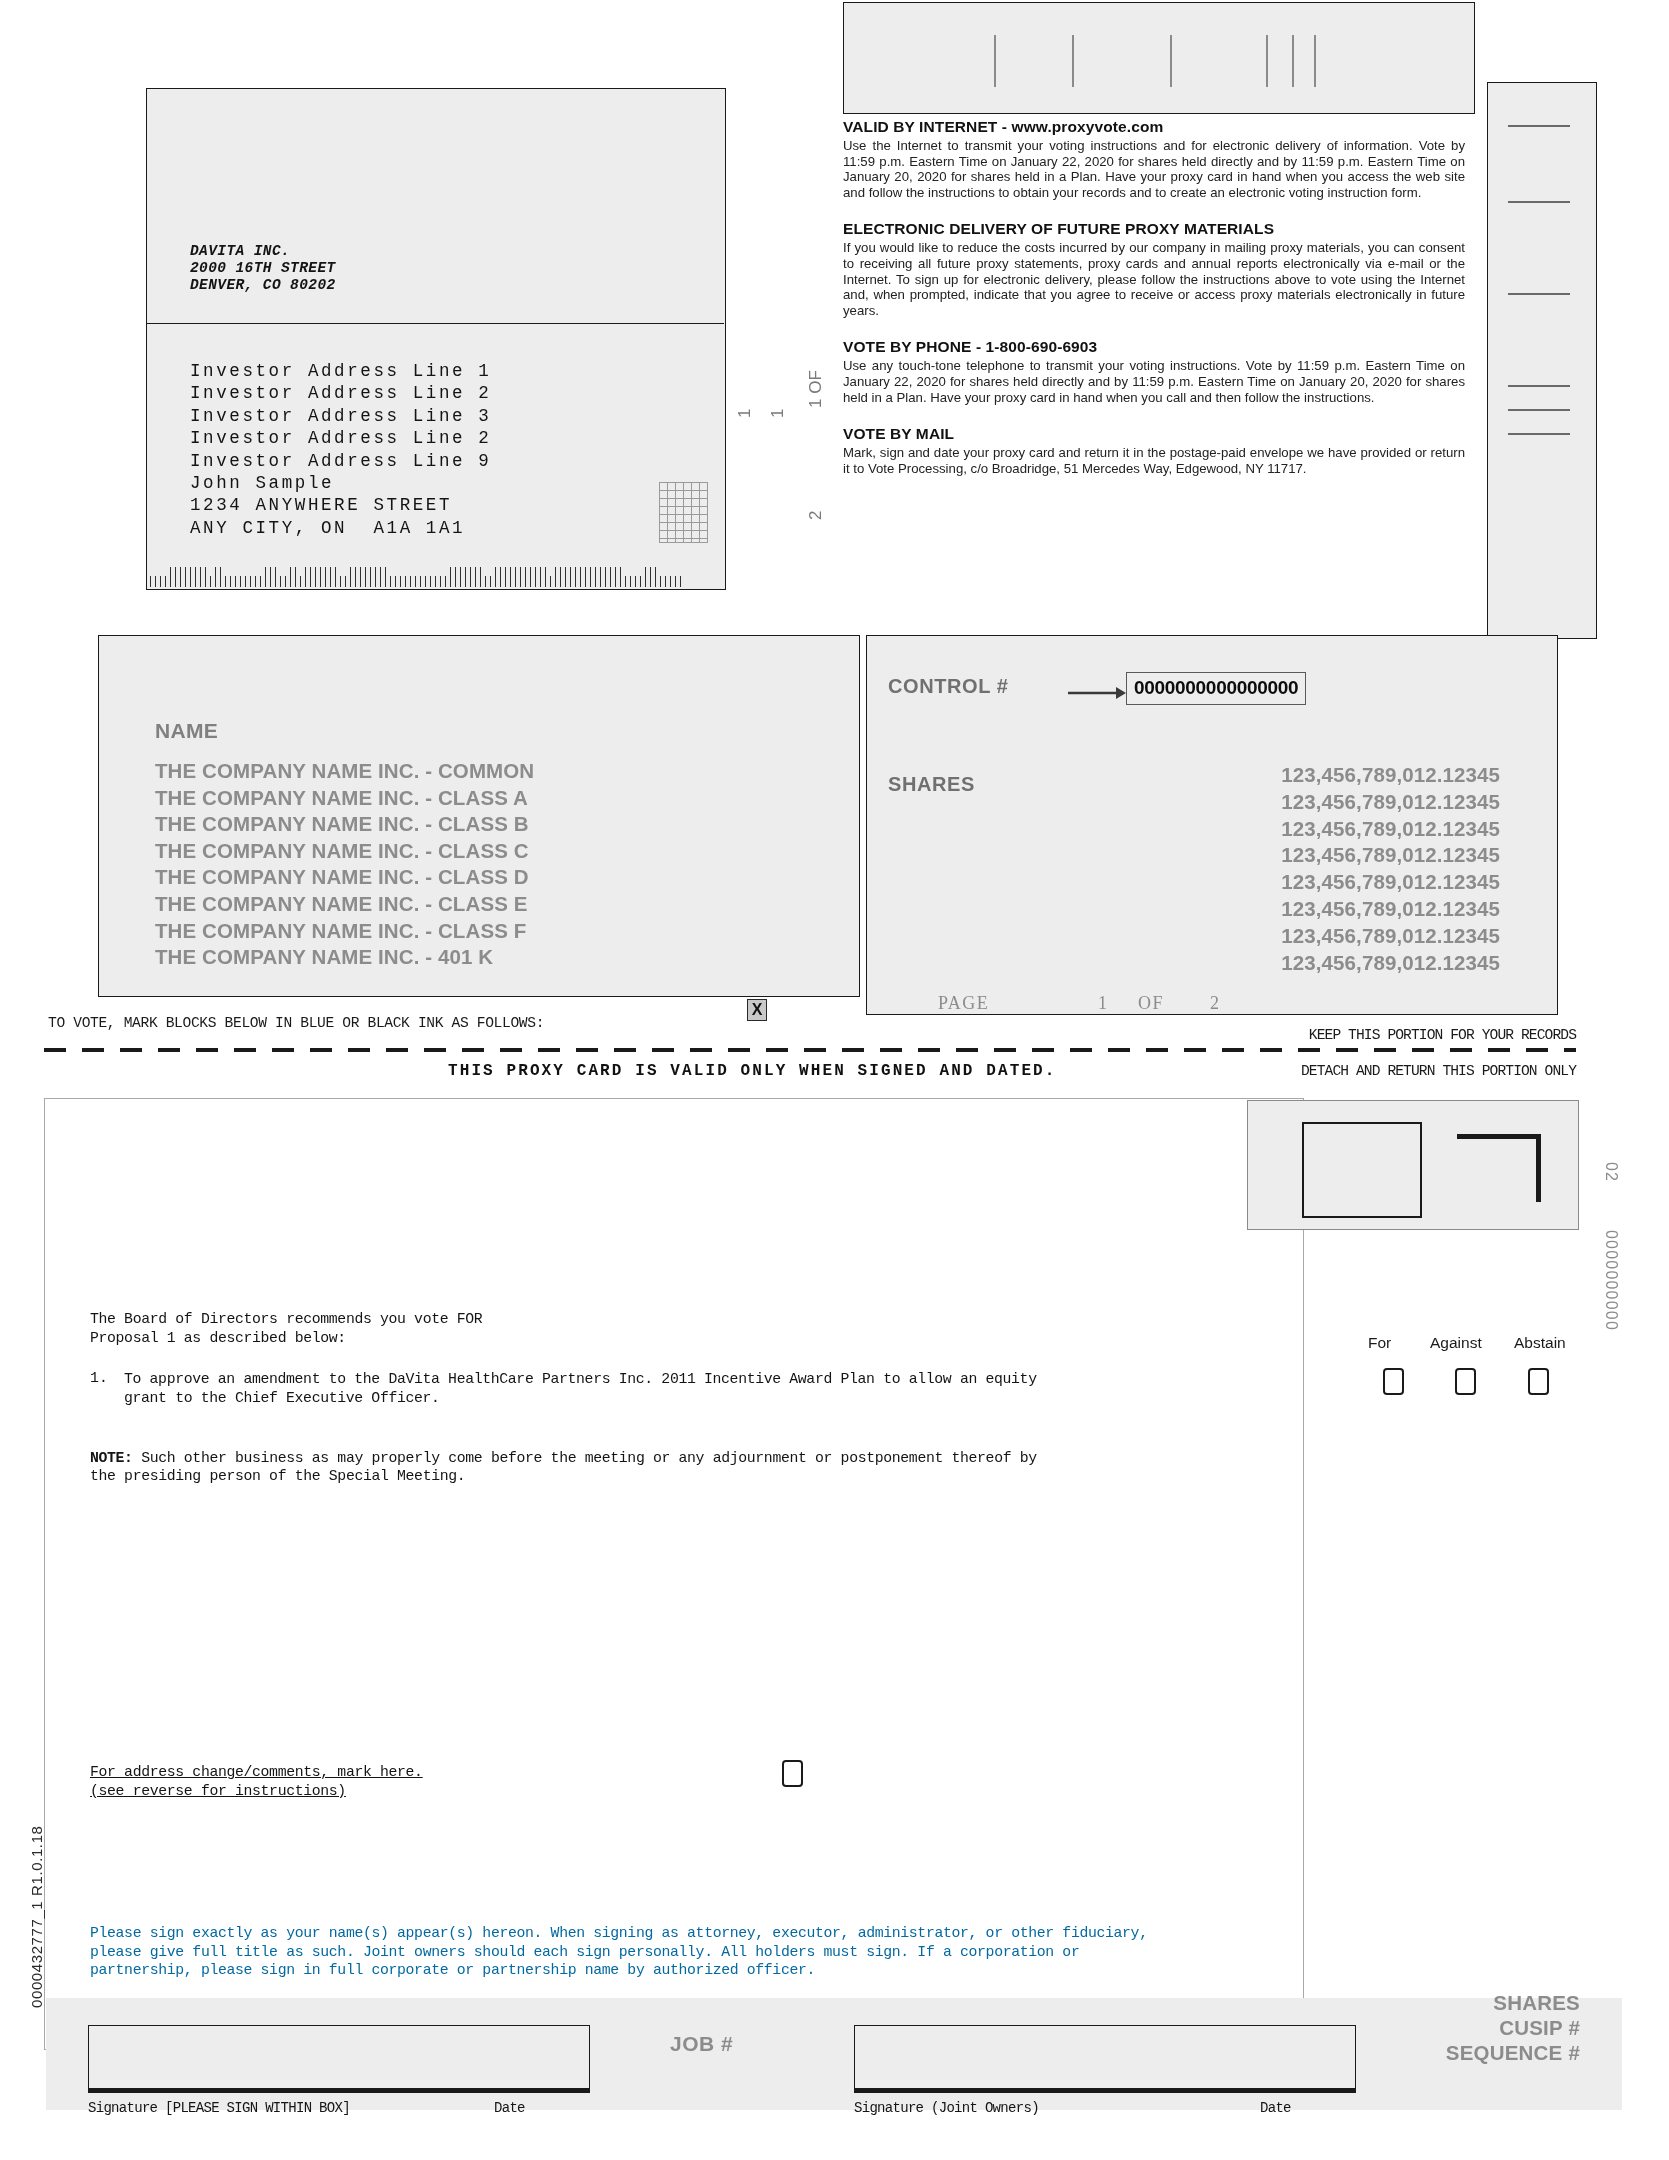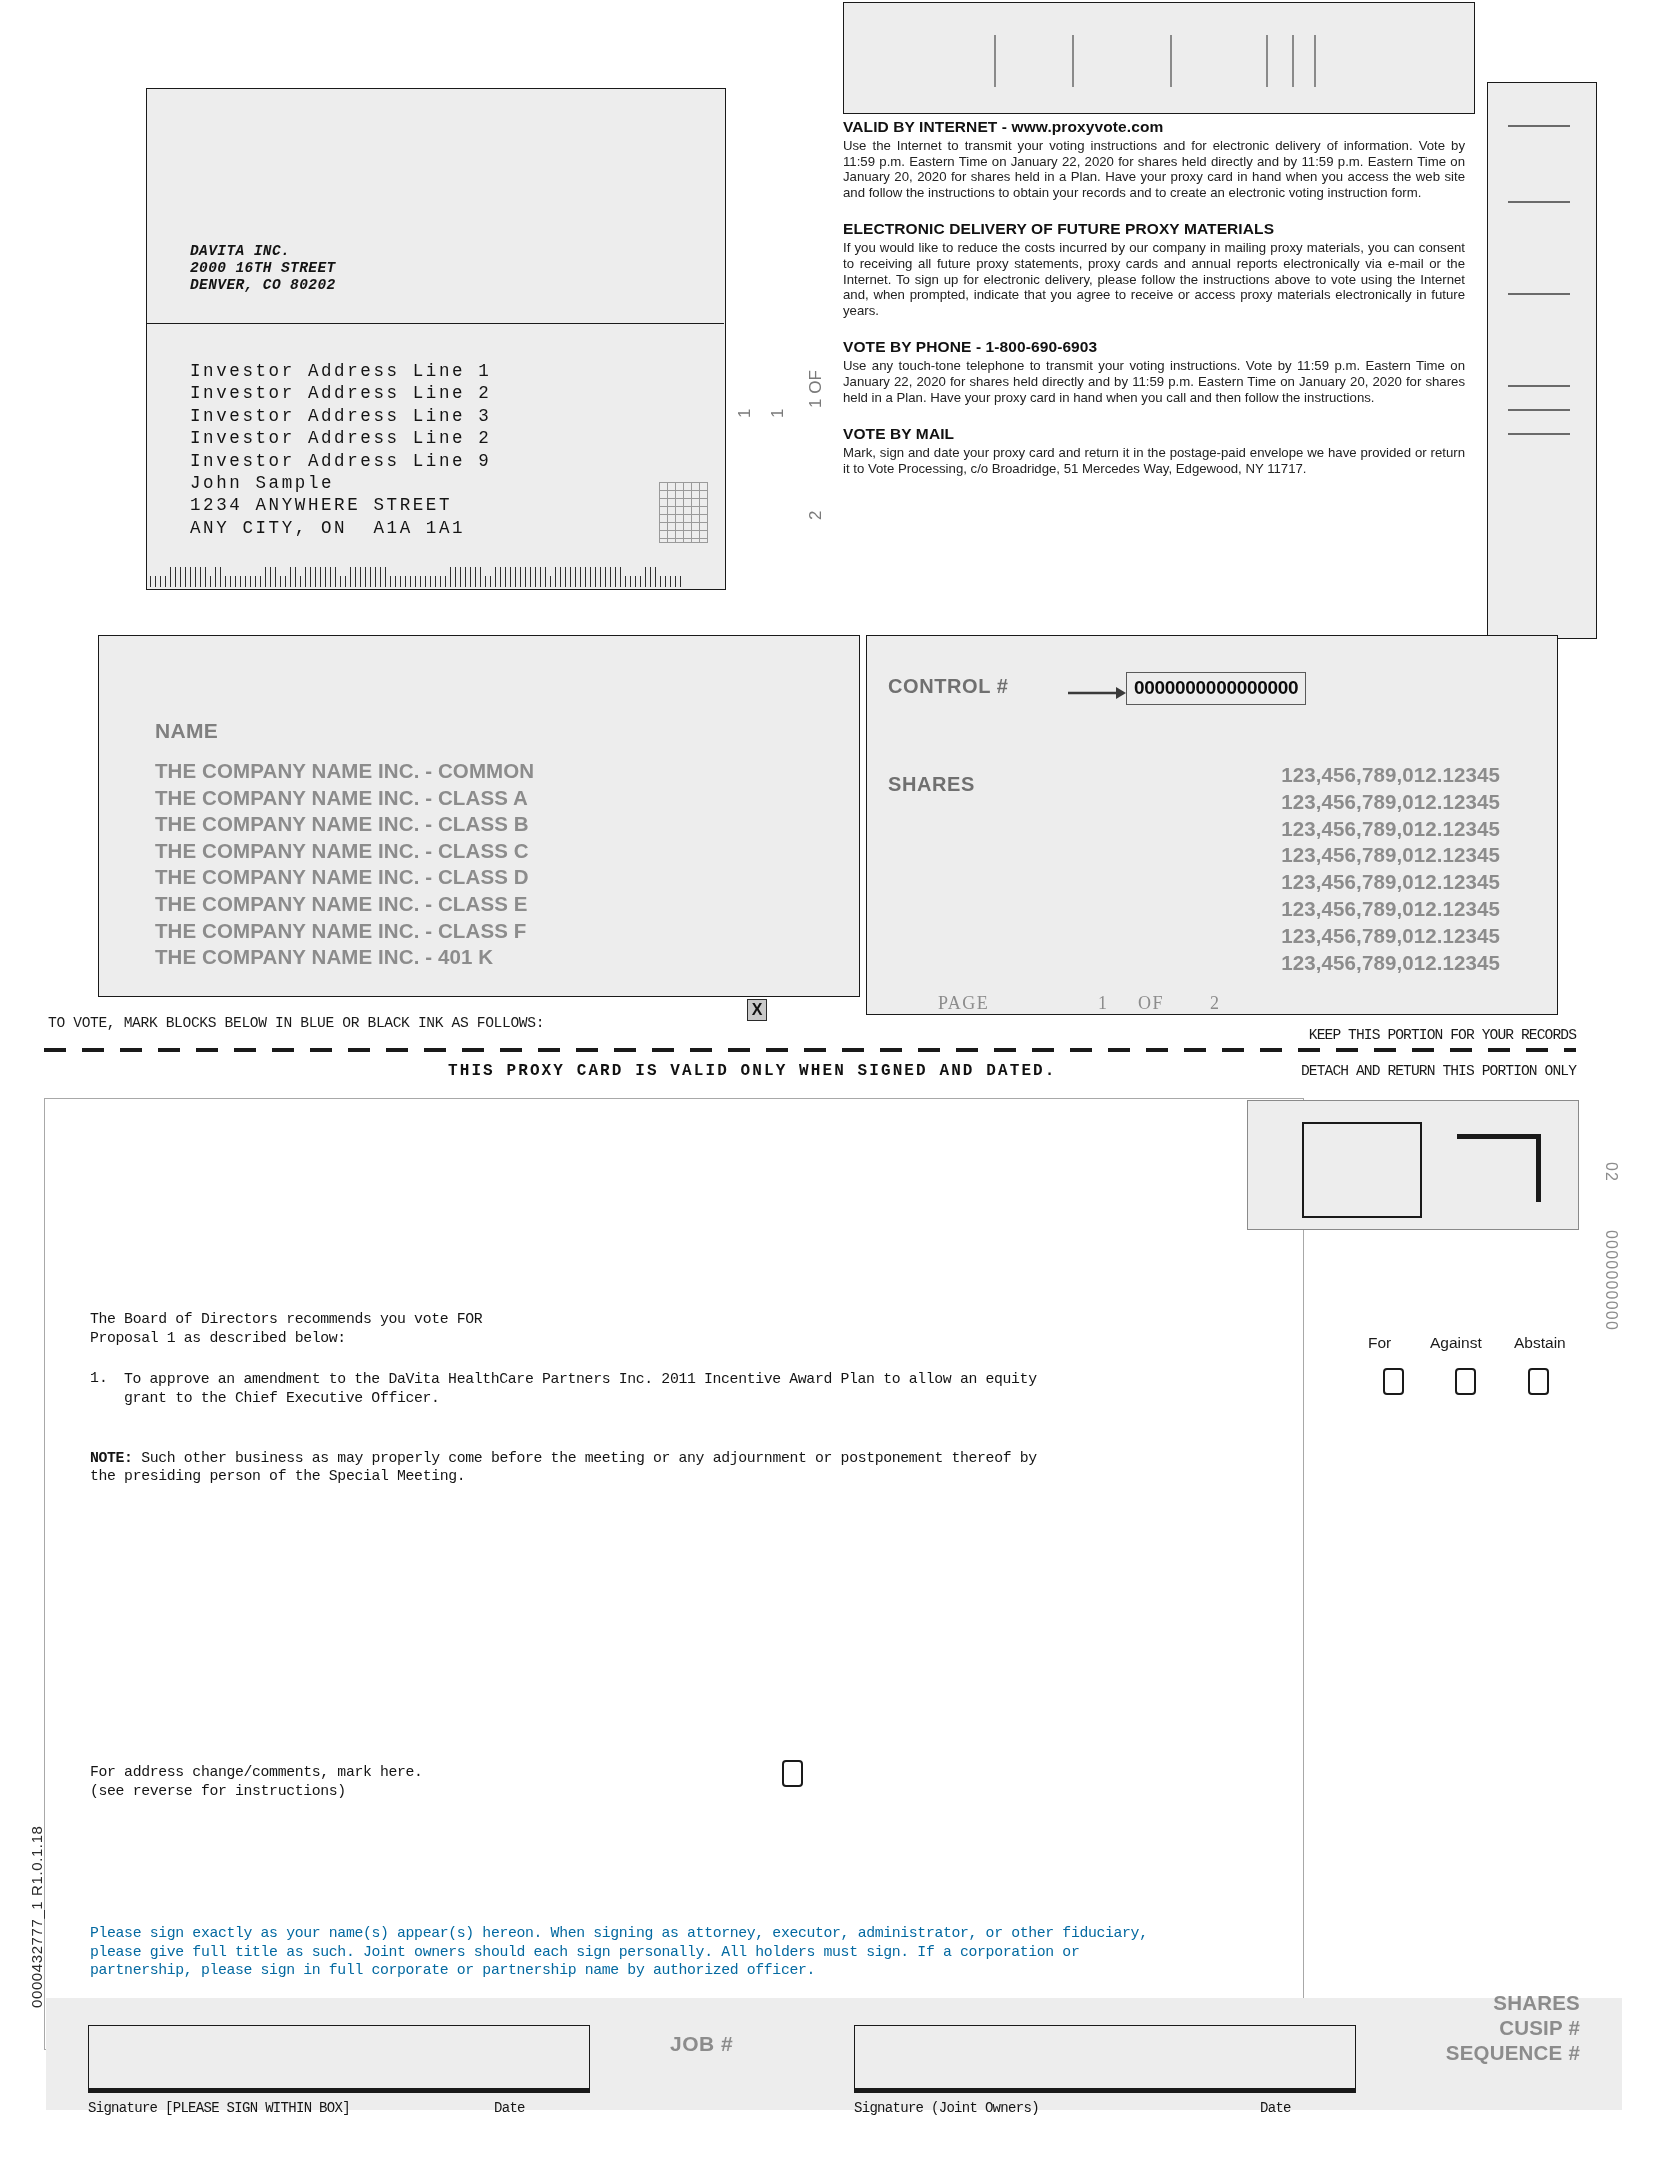--- a/index.html
+++ b/index.html
@@ -244,21 +244,21 @@
   }
   .vote-box {
     position: absolute; width: 17px; height: 23px;
     border: 2.2px solid #1a1a1a; border-radius: 4px; background: #fff;
   }
 
   #addr-change-text {
     left: 90px; top: 1763px;
     font-family: "Liberation Mono", monospace;
     font-size: 14.8px; line-height: 18.6px; color: #141414;
-    letter-spacing: -0.35px; white-space: pre;
+    letter-spacing: -0.35px; white-space: pre; text-decoration: underline;
   }
   #addr-change-box { left: 782px; top: 1760px; }
 
   #sign-instructions {
     left: 90px; top: 1924px; width: 1200px;
     font-family: "Liberation Mono", monospace;
     font-size: 14.8px; line-height: 18.6px; color: #0369a1;
     letter-spacing: -0.35px; white-space: pre-line;
   }
 

